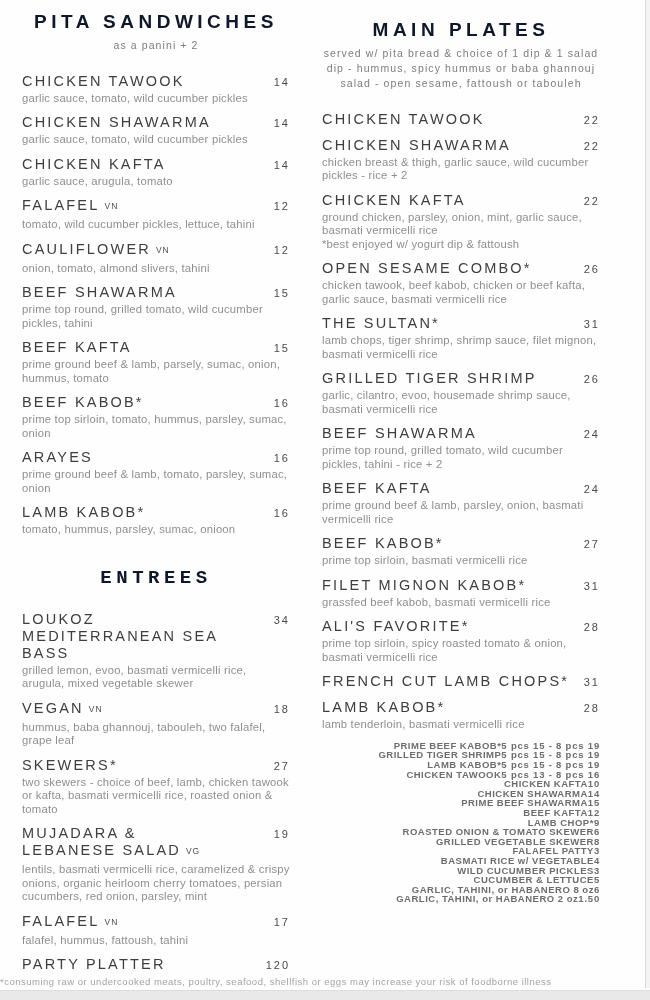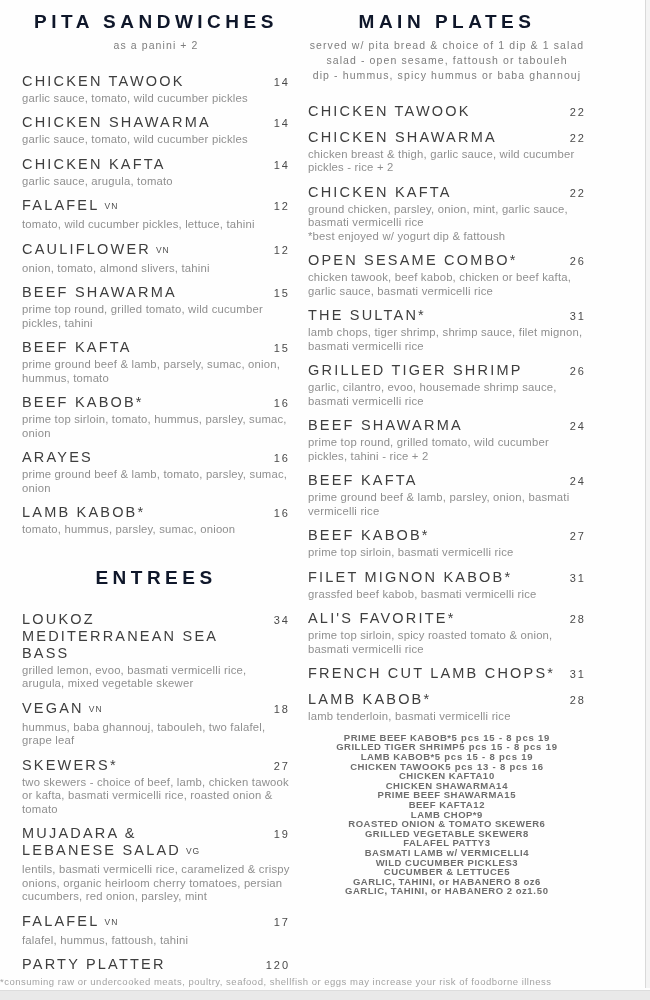--- a/index.html
+++ b/index.html
@@ -13,42 +13,42 @@
   .right-strip {
     position:absolute; top:0; right:0; width:5px; height:988px;
     background:#f4f4f4; border-left:1px solid #d9d9d9;
   }
   .bottom-band {
     position:absolute; left:0; right:0; bottom:0; height:10px;
     background:#e9e9e9; border-top:1px solid #dddddd;
   }
   .col { position:absolute; top:12px; }
   .col-left  { left:22px;  width:268px; }
-  .col-right { left:308px; width:278px; }
+  .col-right { left:322px; width:278px;margin-top:8px; }
 
   .section-title {
     text-align:center;
     color:#0f172a;
     font-size:19px;
     font-weight:bold;
     letter-spacing:4.5px;
     margin-bottom:5px;
     line-height:1.1;
   }
   .section-subtitle {
     text-align:center;
     color:#7d7d7d;
     font-size:10.5px;
     letter-spacing:1.1px;
     line-height:15px;
   }
   .section-subtitle + .menu-item { margin-top:20px; }
   .section-title + .menu-item { margin-top:22px; }
 
-  .sec-entrees .section-title { margin-top:31px; margin-bottom:0; }
+  .sec-entrees .section-title { margin-top:31px; margin-bottom:0;font-family:Liberation Mono, monospace; }
   .sec-a-la-carte .section-title { margin-top:30px; margin-bottom:0; }
   .section-title + .alc-row { margin-top:18px; }
 
   .menu-item { margin-bottom:9px; }
   .item-head { display:flex; justify-content:space-between; align-items:flex-start; }
   .item-name {
     font-size:14.5px;
     color:#3e3e3e;
     letter-spacing:2.2px;
     line-height:17px;
@@ -78,21 +78,21 @@
   }
   .item-desc {
     font-size:11.3px;
     color:#8f8f8f;
     letter-spacing:0.2px;
     line-height:13.5px;
     margin-top:2px;
   }
 
   .alc-row {
-    display:flex; justify-content:center; align-items:baseline;
+    display:flex; justify-content:flex-end; align-items:baseline;
     font-size:9.5px;
     font-weight:bold;
     color:#6d6d6d;
     letter-spacing:0.5px;
     line-height:9.6px;
   }
   .alc-name { white-space:nowrap; }
   .alc-price { white-space:nowrap; letter-spacing:0.8px; }
 
   .footer-note {
@@ -226,22 +226,22 @@
           </div>
           <div class="item-subtitle">SUGGESTED 4-6 GUESTS</div>
           <div class="item-desc">lamb &amp; beef kabob, chicken tawook, beef &amp; chicken kafta, chicken &amp; beef shawarma, roasted onion &amp; tomato, basmati vermicelli rice, tahini, garlic sauce</div>
         </div>
       </section>
     </div>
   <div class="col col-right">
       <section class="menu-section sec-main-plates">
         <h2 class="section-title">MAIN PLATES</h2>
         <div class="section-subtitle">served w/ pita bread &amp; choice of 1 dip &amp; 1 salad</div>
+        <div class="section-subtitle">dip - hummus, spicy hummus or baba ghannouj</div>
         <div class="section-subtitle">salad - open sesame, fattoush or tabouleh</div>
-        <div class="section-subtitle">dip - hummus, spicy hummus or baba ghannouj</div>
         <div class="menu-item">
           <div class="item-head">
             <div class="item-name">CHICKEN TAWOOK</div>
             <div class="item-price">22</div>
           </div>
         </div>
         <div class="menu-item">
           <div class="item-head">
             <div class="item-name">CHICKEN SHAWARMA</div>
             <div class="item-price">22</div>
@@ -368,21 +368,21 @@
         </div>
         <div class="alc-row">
           <span class="alc-name">GRILLED VEGETABLE SKEWER</span>
           <span class="alc-price">8</span>
         </div>
         <div class="alc-row">
           <span class="alc-name">FALAFEL PATTY</span>
           <span class="alc-price">3</span>
         </div>
         <div class="alc-row">
-          <span class="alc-name">BASMATI LAMB w/ VERMICELLI</span>
+          <span class="alc-name">BASMATI RICE w/ VEGETABLE</span>
           <span class="alc-price">4</span>
         </div>
         <div class="alc-row">
           <span class="alc-name">WILD CUCUMBER PICKLES</span>
           <span class="alc-price">3</span>
         </div>
         <div class="alc-row">
           <span class="alc-name">CUCUMBER &amp; LETTUCE</span>
           <span class="alc-price">5</span>
         </div>

